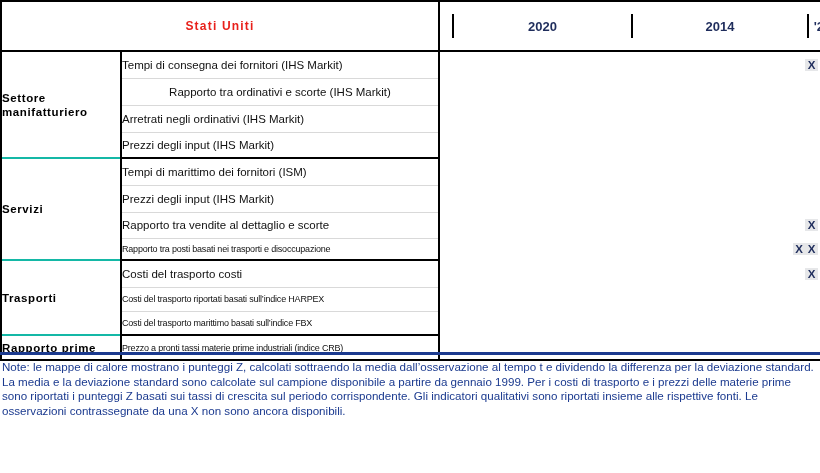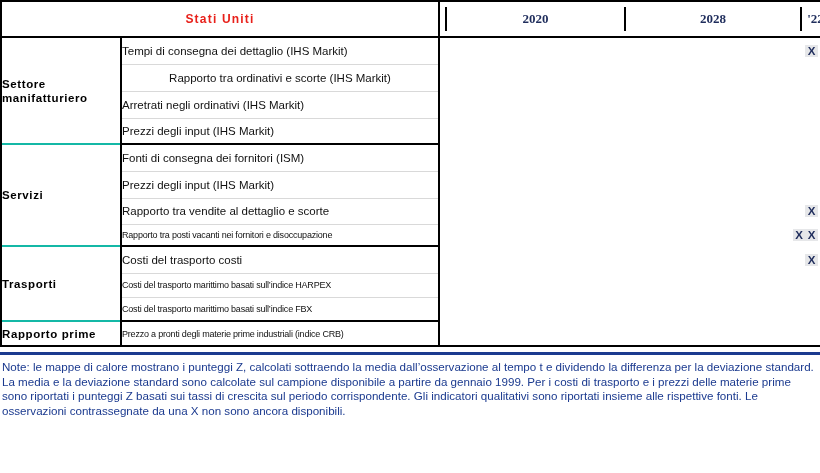--- a/index.html
+++ b/index.html
@@ -60,33 +60,33 @@
 
   <table class="tbl">
     <colgroup>
       <col style="width:120px">
       <col style="width:318px">
       <col style="width:382px">
     </colgroup>
     <thead>
       <tr class="hdr-row">
         <th class="hdr-title" colspan="2">Stati Uniti</th>
-        <th class="hdr-year" style="padding:5px;border-right:none;border-left:none;font-family:Liberation Serif, serif;">
+        <th class="hdr-year" style="padding:12px;border-right:none;border-left:none;">
           <div id="year-head" style="display:flex;height:24px;">
               <div style="flex: 0 0 177px; display: flex; align-items: center; justify-content: center; font-size: 13px; color: rgb(31, 45, 92); background: rgb(255, 255, 255); border-left: 2px solid rgb(0, 0, 0);">2020</div>
-              <div style="flex: 0 0 174px; display: flex; align-items: center; justify-content: center; font-size: 13px; color: rgb(31, 45, 92); background: rgb(255, 255, 255); border-left: 2px solid rgb(0, 0, 0);">2028</div>
+              <div style="flex: 0 0 174px; display: flex; align-items: center; justify-content: center; font-size: 13px; color: rgb(31, 45, 92); background: rgb(255, 255, 255); border-left: 2px solid rgb(0, 0, 0);">2014</div>
               <div style="flex: 0 0 27px; display: flex; align-items: center; justify-content: center; font-size: 13px; color: rgb(31, 45, 92); background: rgb(255, 255, 255); border-left: 2px solid rgb(0, 0, 0);">'22</div>
             </div>
         </th>
       </tr>
     </thead>
     <tbody id="tbody">
         <tr style="height: 27px;">
           <td class="grp topsep" rowspan="4">Settore manifatturiero</td>
-          <td class="lbl topsep">Tempi di consegna dei dettaglio (IHS Markit)</td>
+          <td class="lbl topsep">Tempi di consegna dei fornitori (IHS Markit)</td>
           <td class="heat heat-top heat-outer-r">
             <div class="heatwrap">
               <div class="band-sep"></div>
               <div class="hc" style="flex: 0 0 14.5833px; background: rgb(189, 232, 251);"></div>
               <div class="hc" style="flex: 0 0 14.5833px; background: rgb(189, 232, 251);"></div>
               <div class="hc" style="flex: 0 0 14.5833px; background: rgb(253, 220, 198);"></div>
               <div class="hc" style="flex: 0 0 14.5833px; background: rgb(252, 200, 166);"></div>
               <div class="hc" style="flex: 0 0 14.5833px; background: rgb(252, 200, 166);"></div>
               <div class="hc" style="flex: 0 0 14.5833px; background: rgb(253, 247, 243);"></div>
               <div class="hc" style="flex: 0 0 14.5833px; background: rgb(238, 248, 254);"></div>
@@ -217,21 +217,21 @@
               <div class="hc" style="flex: 0 0 14.3333px; background: rgb(239, 92, 0);"></div>
               <div class="hc" style="flex: 0 0 14.3333px; background: rgb(249, 108, 10);"></div>
               <div class="band-sep"></div>
               <div class="hc" style="flex: 0 0 12.5px; background: rgb(239, 92, 0);"></div>
               <div class="hc" style="flex: 0 0 12.5px; background: rgb(239, 92, 0);"></div>
             </div>
           </td>
         </tr>
         <tr style="height: 27px;">
           <td class="grp topsep" rowspan="4">Servizi</td>
-          <td class="lbl topsep">Fonti di consegna dei fornitori (ISM)</td>
+          <td class="lbl topsep">Tempi di marittimo dei fornitori (ISM)</td>
           <td class="heat heat-outer-r">
             <div class="heatwrap">
               <div class="band-sep"></div>
               <div class="hc" style="flex: 0 0 14.5833px; background: rgb(238, 248, 254);"></div>
               <div class="hc" style="flex: 0 0 14.5833px; background: rgb(248, 252, 254);"></div>
               <div class="hc" style="flex: 0 0 14.5833px; background: rgb(252, 164, 113);"></div>
               <div class="hc" style="flex: 0 0 14.5833px; background: rgb(207, 75, 2);"></div>
               <div class="hc" style="flex: 0 0 14.5833px; background: rgb(239, 92, 0);"></div>
               <div class="hc" style="flex: 0 0 14.5833px; background: rgb(252, 235, 224);"></div>
               <div class="hc" style="flex: 0 0 14.5833px; background: rgb(253, 220, 198);"></div>
@@ -325,21 +325,21 @@
               <div class="hc" style="flex: 0 0 14.3333px; background: rgb(207, 75, 2);"></div>
               <div class="hc" style="flex: 0 0 14.3333px; background: rgb(207, 75, 2);"></div>
               <div class="hc" style="flex: 0 0 14.3333px; background: rgb(239, 92, 0);"></div>
               <div class="band-sep"></div>
               <div class="hc" style="flex: 0 0 12.5px; background: rgb(239, 92, 0);"></div>
               <div class="hc xmark" style="flex: 0 0 12.5px;">X</div>
             </div>
           </td>
         </tr>
         <tr style="height: 22px;">
-          <td class="lbl small thinsep">Rapporto tra posti vacanti nei fornitori e disoccupazione</td>
+          <td class="lbl small thinsep">Rapporto tra posti basati nei trasporti e disoccupazione</td>
           <td class="heat heat-outer-r">
             <div class="heatwrap">
               <div class="band-sep"></div>
               <div class="hc" style="flex: 0 0 14.5833px; background: rgb(239, 92, 0);"></div>
               <div class="hc" style="flex: 0 0 14.5833px; background: rgb(252, 164, 113);"></div>
               <div class="hc" style="flex: 0 0 14.5833px; background: rgb(253, 220, 198);"></div>
               <div class="hc" style="flex: 0 0 14.5833px; background: rgb(189, 232, 251);"></div>
               <div class="hc" style="flex: 0 0 14.5833px; background: rgb(189, 232, 251);"></div>
               <div class="hc" style="flex: 0 0 14.5833px; background: rgb(189, 232, 251);"></div>
               <div class="hc" style="flex: 0 0 14.5833px; background: rgb(221, 242, 253);"></div>
@@ -398,21 +398,21 @@
               <div class="hc" style="flex: 0 0 14.3333px; background: rgb(239, 92, 0);"></div>
               <div class="hc" style="flex: 0 0 14.3333px; background: rgb(239, 92, 0);"></div>
               <div class="hc" style="flex: 0 0 14.3333px; background: rgb(253, 220, 198);"></div>
               <div class="band-sep"></div>
               <div class="hc" style="flex: 0 0 12.5px; background: rgb(239, 92, 0);"></div>
               <div class="hc xmark" style="flex: 0 0 12.5px;">X</div>
             </div>
           </td>
         </tr>
         <tr style="height: 24px;">
-          <td class="lbl small thinsep">Costi del trasporto marittimo basati sull’indice HARPEX</td>
+          <td class="lbl small thinsep">Costi del trasporto riportati basati sull’indice HARPEX</td>
           <td class="heat heat-outer-r">
             <div class="heatwrap">
               <div class="band-sep"></div>
               <div class="hc" style="flex: 0 0 14.5833px; background: rgb(253, 220, 198);"></div>
               <div class="hc" style="flex: 0 0 14.5833px; background: rgb(252, 235, 224);"></div>
               <div class="hc" style="flex: 0 0 14.5833px; background: rgb(253, 247, 243);"></div>
               <div class="hc" style="flex: 0 0 14.5833px; background: rgb(238, 248, 254);"></div>
               <div class="hc" style="flex: 0 0 14.5833px; background: rgb(189, 232, 251);"></div>
               <div class="hc" style="flex: 0 0 14.5833px; background: rgb(189, 232, 251);"></div>
               <div class="hc" style="flex: 0 0 14.5833px; background: rgb(238, 248, 254);"></div>
@@ -471,21 +471,21 @@
               <div class="hc" style="flex: 0 0 14.3333px; background: rgb(252, 164, 113);"></div>
               <div class="hc" style="flex: 0 0 14.3333px; background: rgb(252, 200, 166);"></div>
               <div class="band-sep"></div>
               <div class="hc" style="flex: 0 0 12.5px; background: rgb(252, 200, 166);"></div>
               <div class="hc" style="flex: 0 0 12.5px; background: rgb(252, 200, 166);"></div>
             </div>
           </td>
         </tr>
         <tr style="height: 25px;">
           <td class="grp topsep lastrow" rowspan="1">Rapporto prime</td>
-          <td class="lbl small topsep lastrow">Prezzo a pronti degli materie prime industriali (indice CRB)</td>
+          <td class="lbl small topsep lastrow">Prezzo a pronti tassi materie prime industriali (indice CRB)</td>
           <td class="heat heat-bot heat-outer-r">
             <div class="heatwrap">
               <div class="band-sep"></div>
               <div class="hc" style="flex: 0 0 14.5833px; background: rgb(238, 248, 254);"></div>
               <div class="hc" style="flex: 0 0 14.5833px; background: rgb(221, 242, 253);"></div>
               <div class="hc" style="flex: 0 0 14.5833px; background: rgb(69, 194, 247);"></div>
               <div class="hc" style="flex: 0 0 14.5833px; background: rgb(189, 232, 251);"></div>
               <div class="hc" style="flex: 0 0 14.5833px; background: rgb(189, 232, 251);"></div>
               <div class="hc" style="flex: 0 0 14.5833px; background: rgb(221, 242, 253);"></div>
               <div class="hc" style="flex: 0 0 14.5833px; background: rgb(238, 248, 254);"></div>

